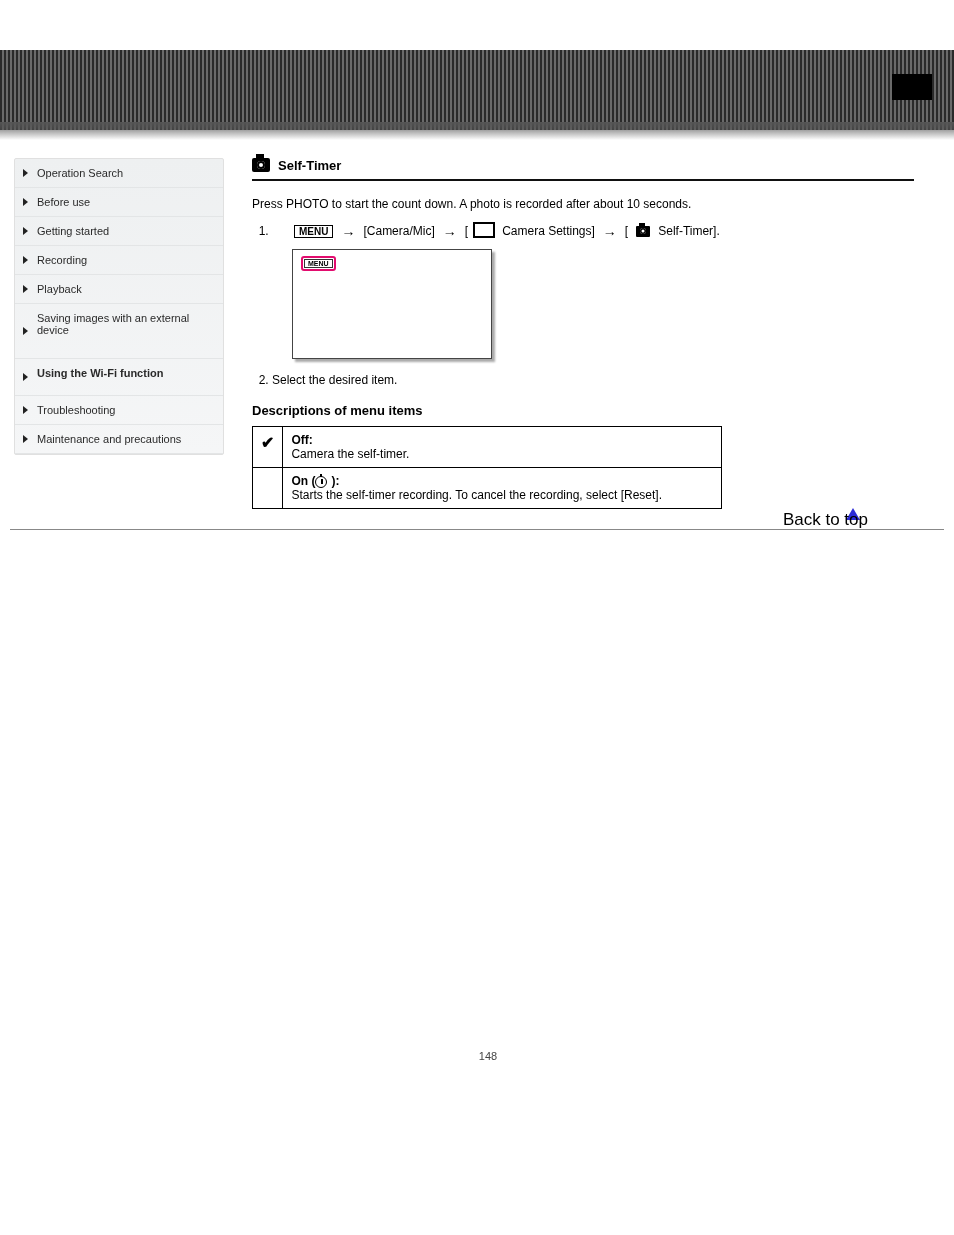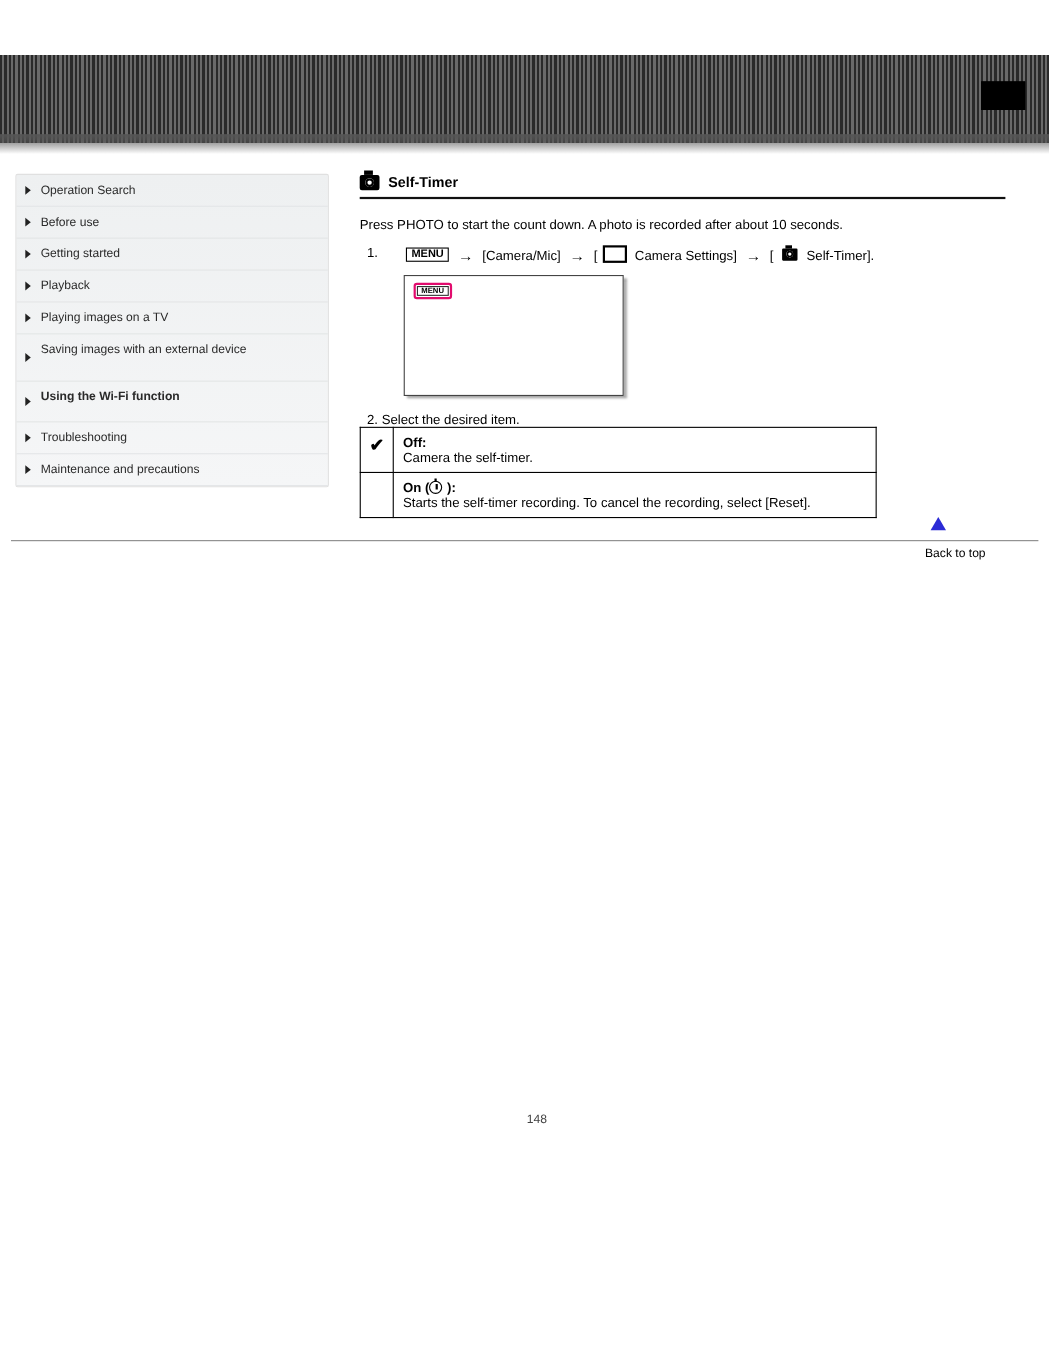--- a/index.html
+++ b/index.html
@@ -28,21 +28,21 @@
     width: 40px; height: 26px;
     background: #000;
     border: 1px solid #000;
   }
   .page {
     display: flex;
     padding: 28px 20px 0 14px;
     gap: 28px;
   }
   .sidebar {
-    width: 285px;
+    width: 210px;
     background: linear-gradient(#eef0f1, #f5f6f7);
     border: 1px solid #e0e0e0;
     border-radius: 2px;
   }
   .sidebar-item {
     border-bottom: 1px solid #e3e5e6;
     padding: 8px 10px 8px 22px;
     position: relative;
     font-size: 11px;
     color: #2a2a2a;
@@ -73,21 +73,20 @@
     color: #2b2bd6;
     font-size: 14px;
     margin-right: 4px;
   }
   .content {
     flex: 1;
     padding-right: 20px;
   }
   .section-head {
     display: flex;
-    align-items: center;
     gap: 8px;
     border-bottom: 2px solid #111;
     padding-bottom: 6px;
     margin-bottom: 14px;
   }
   .camera-icon {
     width: 18px; height: 14px;
     background: #000;
     border-radius: 2px;
     position: relative;
@@ -193,25 +192,24 @@
     font-weight: bold;
   }
   .opt-name { font-weight: bold; }
   .sep-line {
     border-top: 1px solid #888;
     margin: 20px 10px 0 10px;
     position: relative;
   }
   .backtop {
     position: absolute;
-    right: 48px;
+    right: 76px;
     top: -20px;
-    font-size: 11px;
+    font-size: 17px;
     color: #000;
-    margin-top: 25px;
   }
   .tri-up {
     position: absolute;
     right: 84px;
     top: -22px;
     width: 0; height: 0;
     border-left: 7px solid transparent;
     border-right: 7px solid transparent;
     border-bottom: 12px solid #2b2bd6;
   }
@@ -258,25 +256,25 @@
       <div class="sidebar-item">
           <span class="caret"></span>
           <span>Before use</span>
         </div>
       <div class="sidebar-item">
           <span class="caret"></span>
           <span>Getting started</span>
         </div>
       <div class="sidebar-item">
           <span class="caret"></span>
+          <span>Recording</span>
+        </div>
+      <div class="sidebar-item">
+          <span class="caret"></span>
           <span>Playback</span>
-        </div>
-      <div class="sidebar-item">
-          <span class="caret"></span>
-          <span>Playing images on a TV</span>
         </div>
       <div class="sidebar-item tall1">
           <span class="caret"></span>
           <span>Saving images with an external device</span>
         </div>
       <div class="sidebar-item tall2">
           <span class="caret"></span>
           <span>Using the Wi-Fi function</span>
         </div>
       <div class="sidebar-item">
@@ -314,20 +312,21 @@
         </div>
         <div class="lcd">
           <div class="lcd-menu">
             <div class="lcd-menu-inner">MENU</div>
           </div>
         </div>
       </li>
       <li>Select the desired item.</li>
     </ol>
 
+    <div class="subheader">Descriptions of menu items</div>
 
     <table class="opts">
       <tbody>
           <tr>
         <td class="mark">✔</td>
         <td>
           <span class="opt-name">Off:</span><br>
           <span>Camera the self-timer.</span>
         </td>
       </tr>

